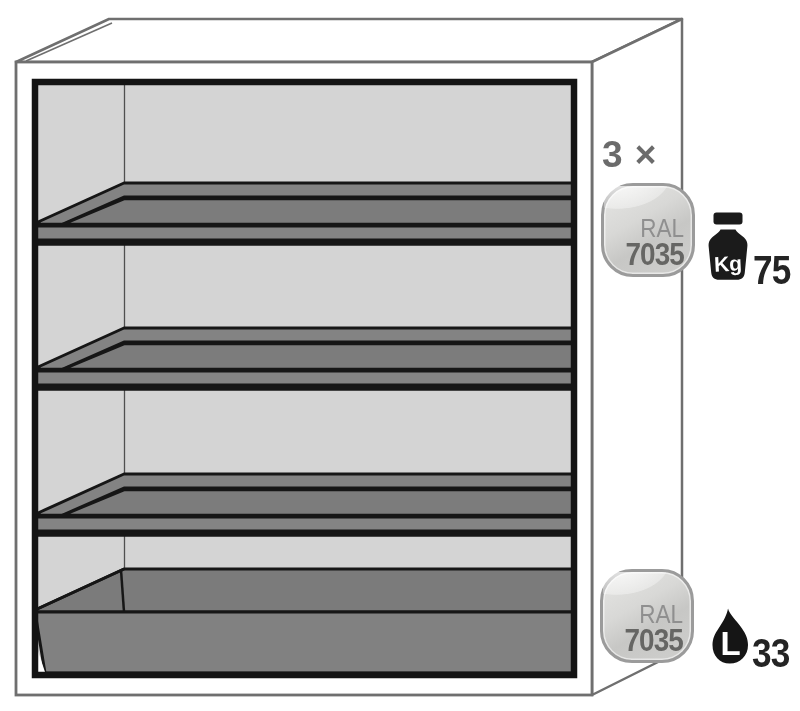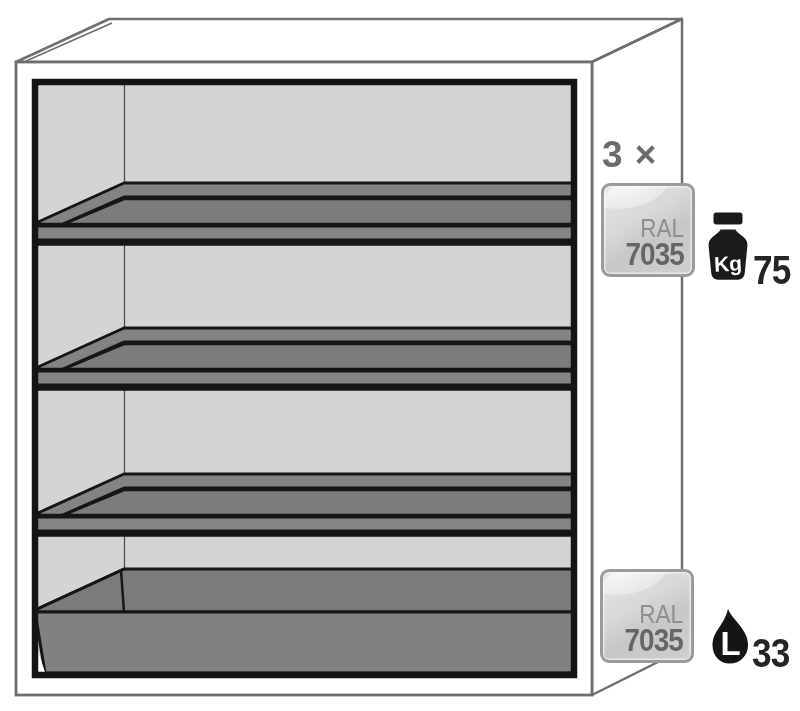--- a/index.html
+++ b/index.html
@@ -12,21 +12,21 @@
   
   .count-label {
     position:absolute; left:602px; top:136px;
     font-size:37px; font-weight:bold; color:#6b6b6b;
     letter-spacing:1px; line-height:1; white-space:nowrap;
   }
 
   
   .ral-badge {
     position:absolute; width:88px; height:88px;
-    border:3.5px solid #9b9b9b; border-radius:9px;
+    border:3.5px solid #9b9b9b; border-radius:32px;
     background:linear-gradient(150deg,#e6e6e4 0%,#d8d8d6 38%,#c7c7c5 60%,#cfcfcd 100%);
     box-shadow:inset 0 0 0 1.5px rgba(255,255,255,.55);
   }
   .ral-badge::before {
     content:""; position:absolute; inset:0; border-radius:16px;
     background:radial-gradient(135% 85% at 15% -12%,
        rgba(255,255,255,.85) 0%, rgba(255,255,255,.35) 44%, rgba(255,255,255,0) 45%);
   }
   .badge-top    { left:601px; top:183px; }
   .badge-bottom { left:600px; top:569px; }

